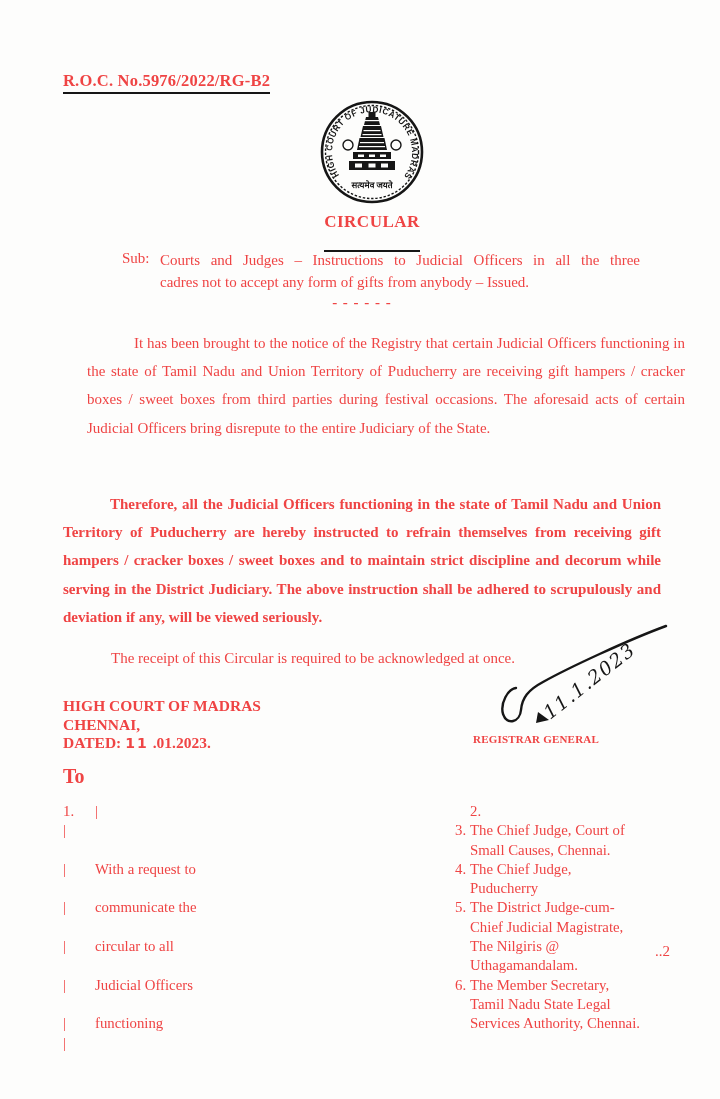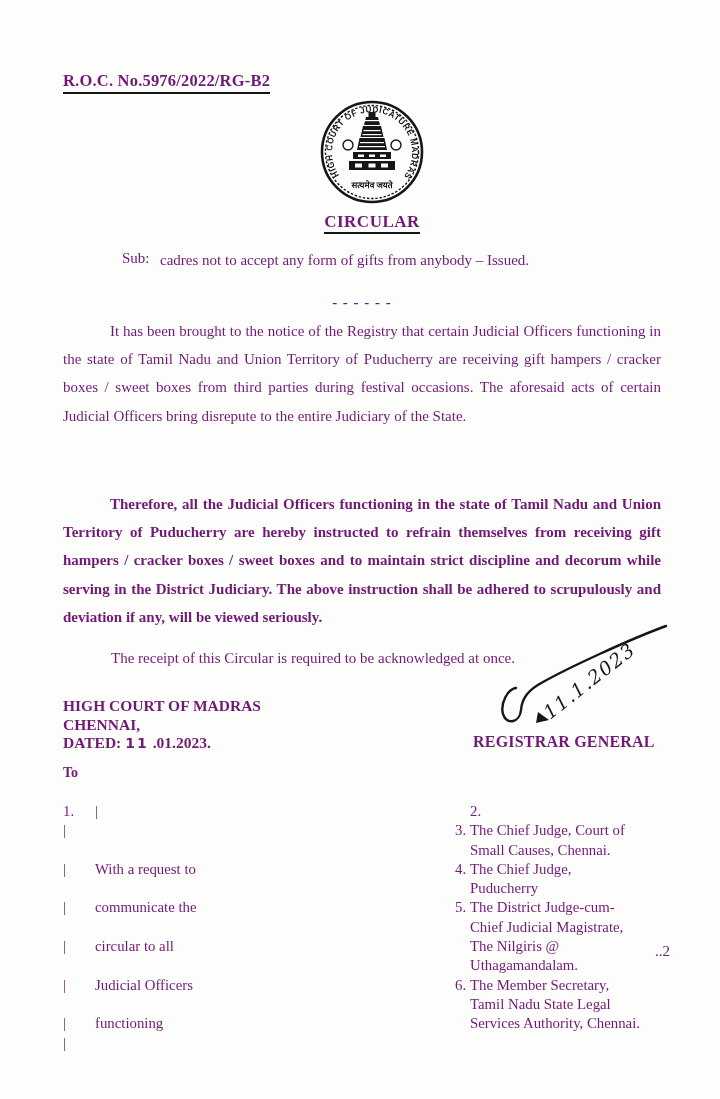--- a/index.html
+++ b/index.html
@@ -2,68 +2,68 @@
 <html><head>
 <meta charset="utf-8">
 <style>
   html,body { margin:0; padding:0; background:#e8e8e8; }
   .page {
     position: relative;
     width: 720px;
     height: 1099px;
     margin: 0 auto;
     background: #fdfdfc;
-    color: #701a75;
+    color: #ef4444;
     font-family: "Liberation Serif", "DejaVu Serif", serif;
     overflow: hidden;
     box-shadow: 0 0 4px rgba(0,0,0,.25);
   }
   .roc {
     position: absolute; left: 63px; top: 71px;
     font-size: 16.5px; font-weight: bold; letter-spacing: .2px;
     border-bottom: 2.2px solid #161616; padding-bottom: 1px;
   }
   .seal-wrap { position: absolute; left: 318px; top: 96px; width: 108px; }
   .circular {
     position: absolute; left: 302px; top: 212px; width: 140px;
     text-align: center; font-size: 17px; font-weight: bold; letter-spacing: .5px;
   }
-  .circular span { border-bottom: 2.2px solid #161616; padding-bottom: 1px; }
+  .circular span { border-bottom: 2.2px solid #161616; padding-bottom: 19px; }
   .subject { position: absolute; left: 110px; top: 250px; width: 522px; font-size: 15px; margin-left: 12px; }
   .subject .row { display: flex; }
   .sub-label { width: 38px; flex: 0 0 38px; }
   .sub-lines { width: 480px; line-height: 21.5px; }
   .sub-line1 { text-align: justify; text-align-last: justify; }
   .sub-dashes {
     position: absolute; left: 195px; top: 44px; width: 90px;
     text-align: center; font-weight: bold; letter-spacing: 1px;
   }
   .para {
     position: absolute; left: 63px; width: 598px;
     font-size: 15px; line-height: 28.2px;
     text-align: justify; text-indent: 47px;
   }
-  .para1 { top: 317px; }
+  .para1 { top: 329px; margin-left: 24px; }
   .para2 { top: 490px; font-weight: bold; }
   .receipt { position: absolute; left: 111px; top: 650px; font-size: 15px; }
   .issuer-left {
     position: absolute; left: 63px; top: 697px;
     font-size: 15.5px; font-weight: bold; line-height: 18.5px;
   }
   .hand-day {
     font-family: "DejaVu Sans", sans-serif; font-weight: 600;
     letter-spacing: 2px; font-size: 14px;
   }
   .date-rest { margin-left: 4px; }
   .signature { position: absolute; left: 486px; top: 616px; width: 192px; height: 118px; }
   .registrar {
     position: absolute; left: 473px; top: 733px;
-    font-size: 16px; font-weight: bold; letter-spacing: .2px;
+    font-size: 11px; font-weight: bold; letter-spacing: .2px;
   }
-  .to-label { position: absolute; left: 63px; top: 765px; font-size: 14px; font-weight: bold; }
+  .to-label { position: absolute; left: 63px; top: 765px; font-size: 20px; font-weight: bold; }
   .to-grid {
     position: absolute; left: 63px; top: 802px; width: 580px;
     display: grid; grid-template-columns: 32px 360px 15px auto;
     font-size: 14.8px; line-height: 19.3px;
   }
   .page-num { position: absolute; left: 655px; top: 943px; font-size: 15px; }
   svg text { fill: #161616; }
 </style>
 </head>
 <body>
@@ -110,20 +110,21 @@
   </div>
 
   <div class="circular">
     <span>CIRCULAR</span>
   </div>
 
   <div class="subject">
     <div class="row">
       <div class="sub-label">Sub:</div>
       <div class="sub-lines">
+        <div class="sub-line1">Courts and Judges – Instructions to Judicial Officers in all the three</div>
         <div class="sub-line2">cadres not to accept any form of gifts from anybody – Issued.</div>
       </div>
     </div>
     <div class="sub-dashes">- - - - - -</div>
   </div>
 
   <div class="para para1">It has been brought to the notice of the Registry that certain Judicial Officers functioning in the state of Tamil Nadu and Union Territory of Puducherry are receiving gift hampers / cracker boxes / sweet boxes from third parties during festival occasions. The aforesaid acts of certain Judicial Officers bring disrepute to the entire Judiciary of the State.</div>
 
   <div class="para para2">Therefore, all the Judicial Officers functioning in the state of Tamil Nadu and Union Territory of Puducherry are hereby instructed to refrain themselves from receiving gift hampers / cracker boxes / sweet boxes and to maintain strict discipline and decorum while serving in the District Judiciary. The above instruction shall be adhered to scrupulously and deviation if any, will be viewed seriously.</div>
 

